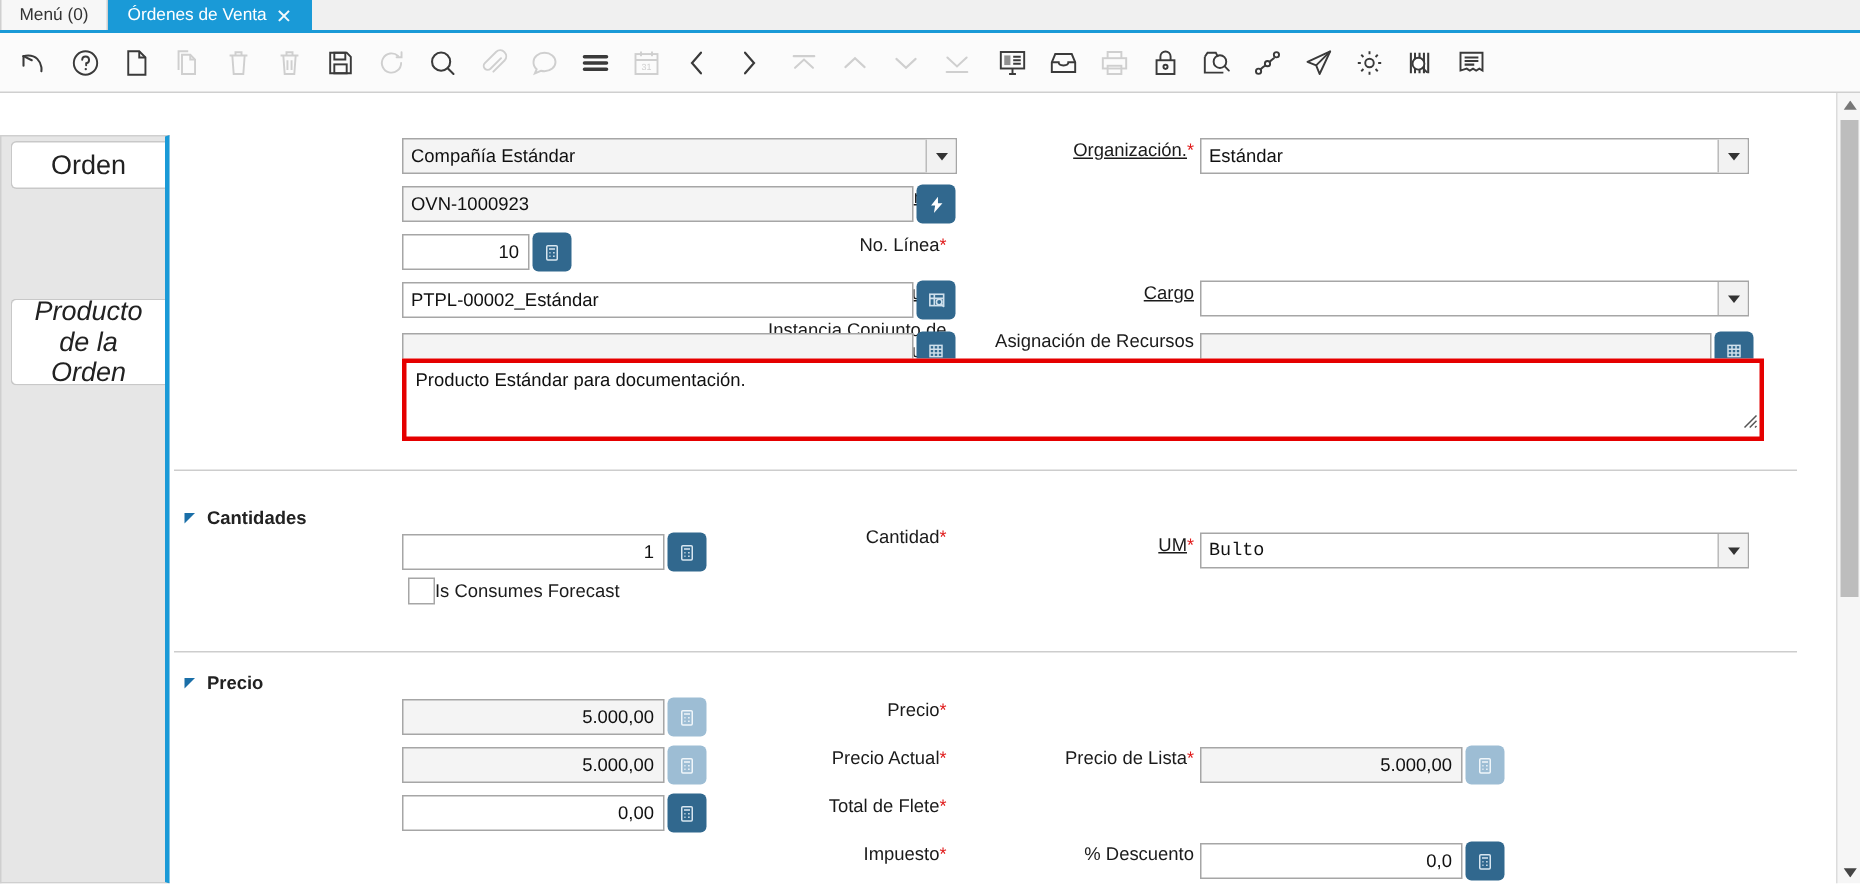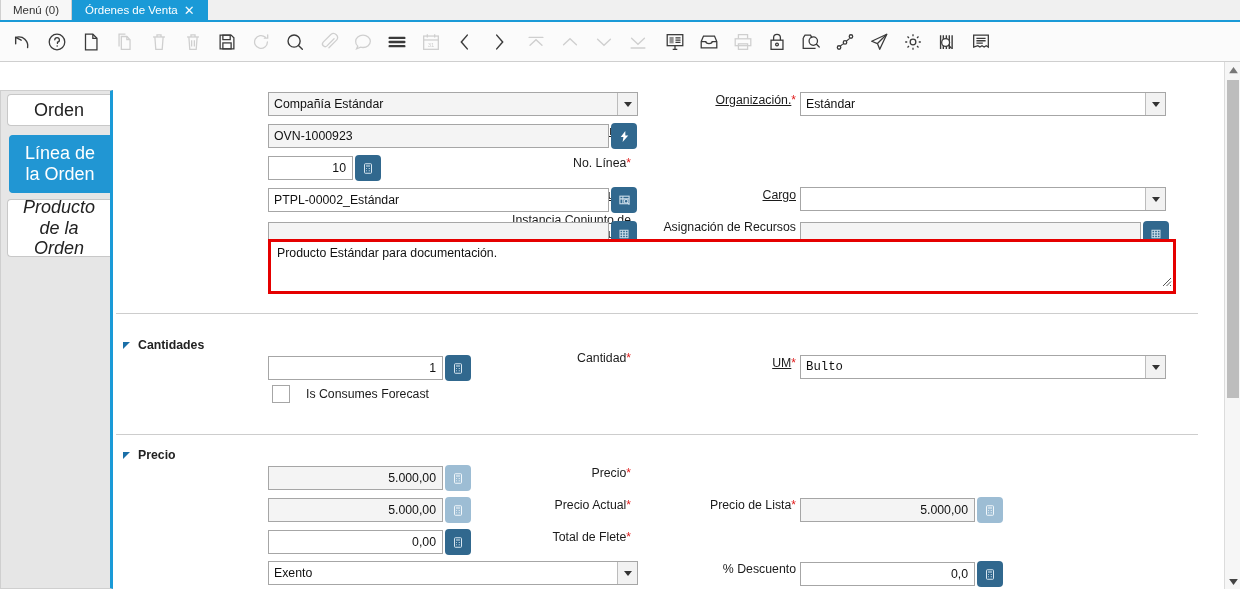--- a/index.html
+++ b/index.html
@@ -118,21 +118,21 @@
   
   .sect { position: absolute; display: flex; align-items: center; gap: 8px; }
   .sect .tri {
     width: 0; height: 0; border-left: 7px solid #1a6fa8; border-bottom: 7px solid transparent;
   }
   .sect .stxt { font-size: 12.3px; font-weight: bold; color: #222; }
   .hr { position: absolute; height: 1px; background: #cdcdcd; }
 
   
   .cbx { width: 18px; height: 18px; border: 1px solid #a6a6a6; background: #fff; cursor: pointer; flex: none; }
-  .cbx-lbl { font-size: 12.3px; margin-left: 16px; color: #1b1b1b; }
+  .cbx-lbl { font-size: 12.3px; margin-left: 0; color: #1b1b1b; }
 
   
   .sbar { position: absolute; right: 0; top: 0; width: 16px; height: 527px; background: #f6f6f6; border-left: 1px solid #dcdcdc; }
   .sb-arrow { width: 16px; height: 16px; display: flex; align-items: center; justify-content: center; cursor: pointer; }
   .sb-arrow.up { position: absolute; top: 0; }
   .sb-arrow.down { position: absolute; bottom: 0; }
   .sb-thumb { position: absolute; left: 2px; top: 18px; width: 12px; height: 318px; background: #bdbdbd; cursor: pointer; }
 </style>
 </head>
 <body>
@@ -340,23 +340,20 @@
     </div>
   </div>
 
   <div class="bodywrap">
 
     <div class="gutter"></div>
 
     <div class="vtab" style="top:32px;height:32px;">
       <span>Orden</span>
     </div>
-    <div class="vtab active" style="top:73px;height:58px;">
-      <span>Línea de la Orden</span>
-    </div>
     <div class="vtab italic" style="top:137px;height:58px;">
       <span>Producto de la Orden</span>
     </div>
 
     <div class="form">
 
       <div class="row" style="left:0;top:32px;width:515px;justify-content:flex-end;">
         <span class="lbl"><u>Compañía</u><span class="req">*</span></span>
       </div>
       <div class="row" style="left:152px;top:30px;">
@@ -559,26 +556,20 @@
               <rect x="5" y="2.5" width="14" height="19" rx="1.5"></rect>
               <path d="M8 7h8"></path>
               <path d="M8.5 12h1.5M13.5 12h2M8.5 16.5h1.5M13.5 16.5h2"></path>
             </svg>
         </span>
       </div>
 
       <div class="row" style="left:0;top:501px;width:515px;justify-content:flex-end;">
         <span class="lbl"><span>Impuesto</span><span class="req">*</span></span>
       </div>
-      <div class="row" style="left:152px;top:499px;">
-        <div class="combo">
-          <input class="fld" style="width: 370px;" value="Exento">
-          <span class="arrow"></span>
-        </div>
-      </div>
 
       <div class="row" style="left:520px;top:501px;width:160px;justify-content:flex-end;">
         <span class="lbl">% Descuento</span>
       </div>
       <div class="row" style="left:684px;top:499px;">
         <input class="fld num" style="width: 175px;" value="0,0">
         <span class="sbtn">
           <svg width="12" height="13" viewBox="0 0 24 24" fill="none" stroke="#d8e6f0" stroke-width="2">
               <rect x="5" y="2.5" width="14" height="19" rx="1.5"></rect>
               <path d="M8 7h8"></path>

